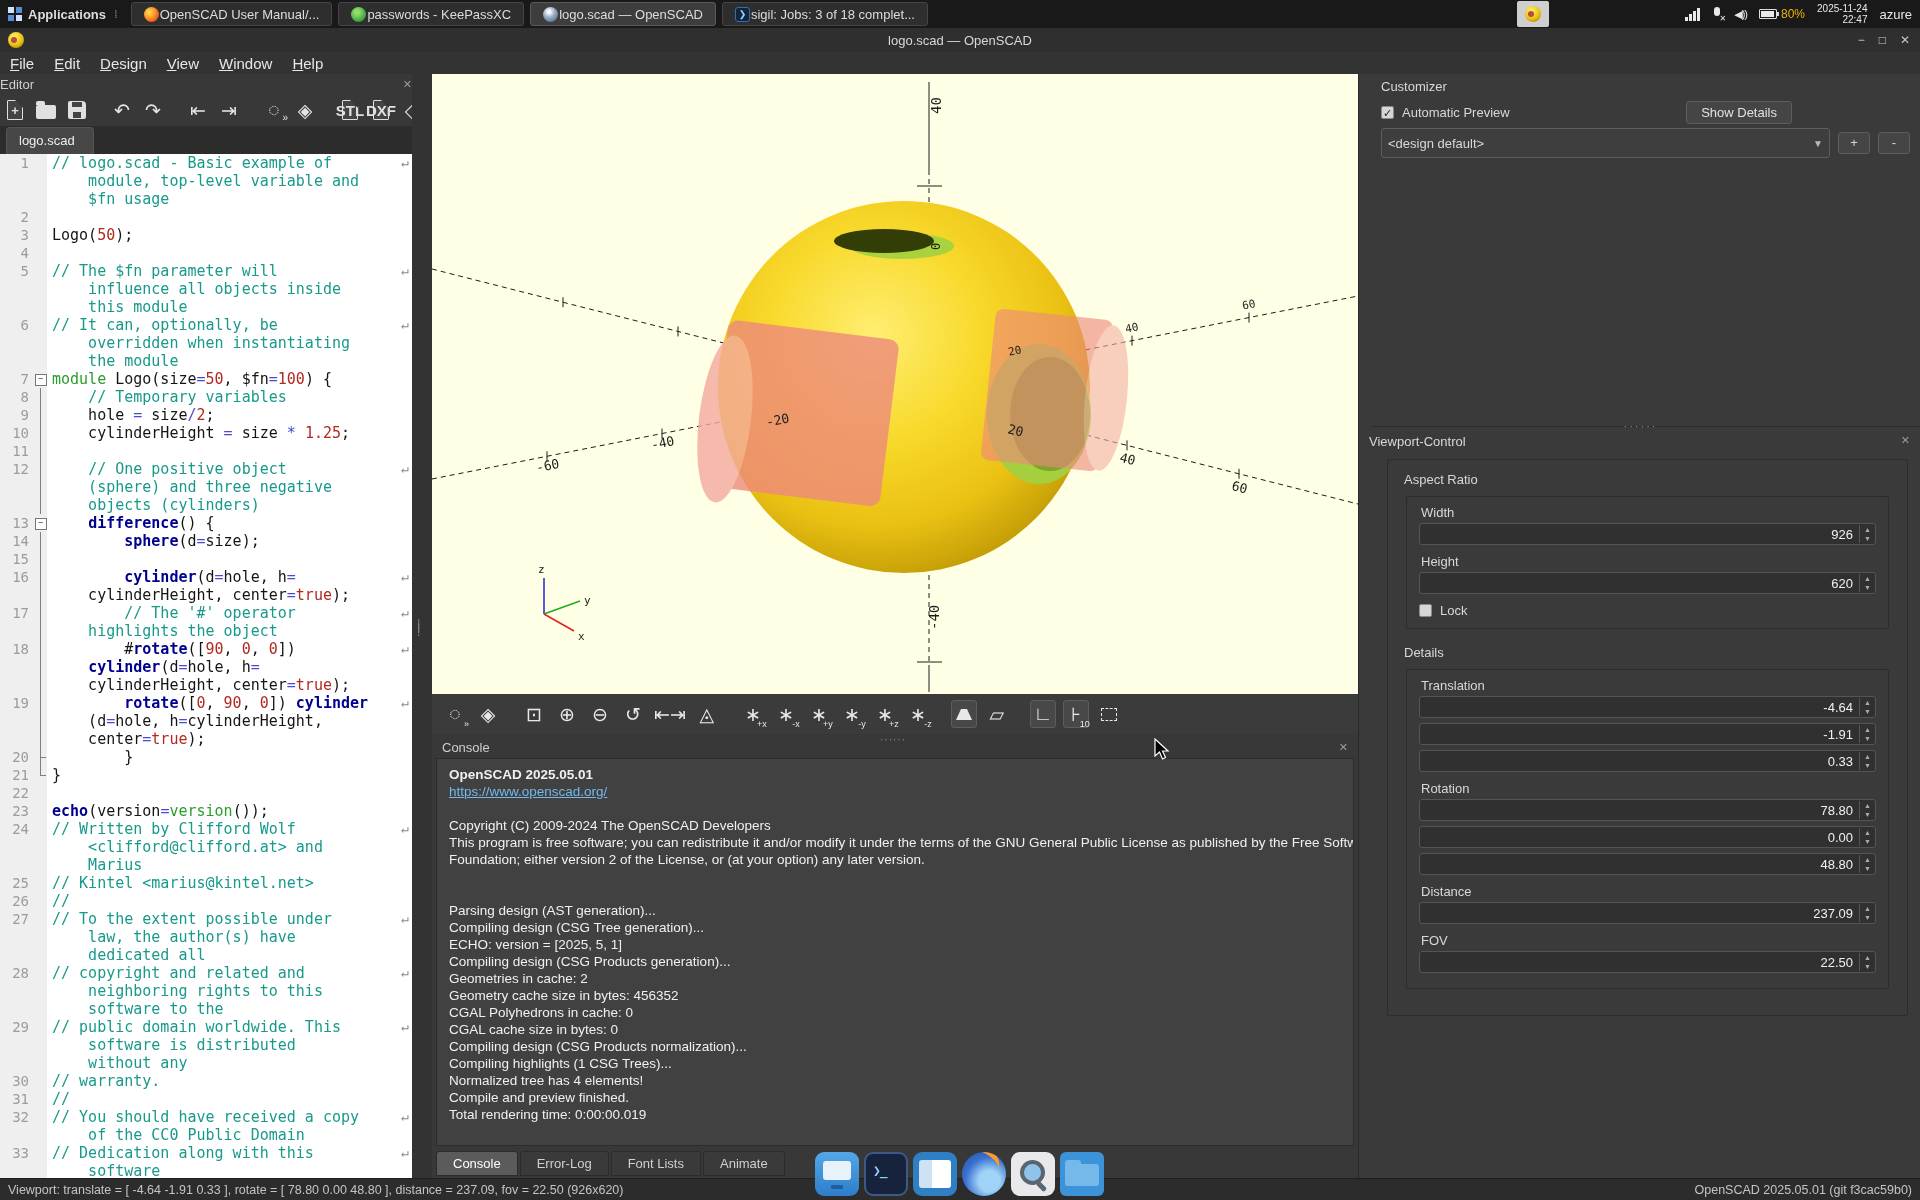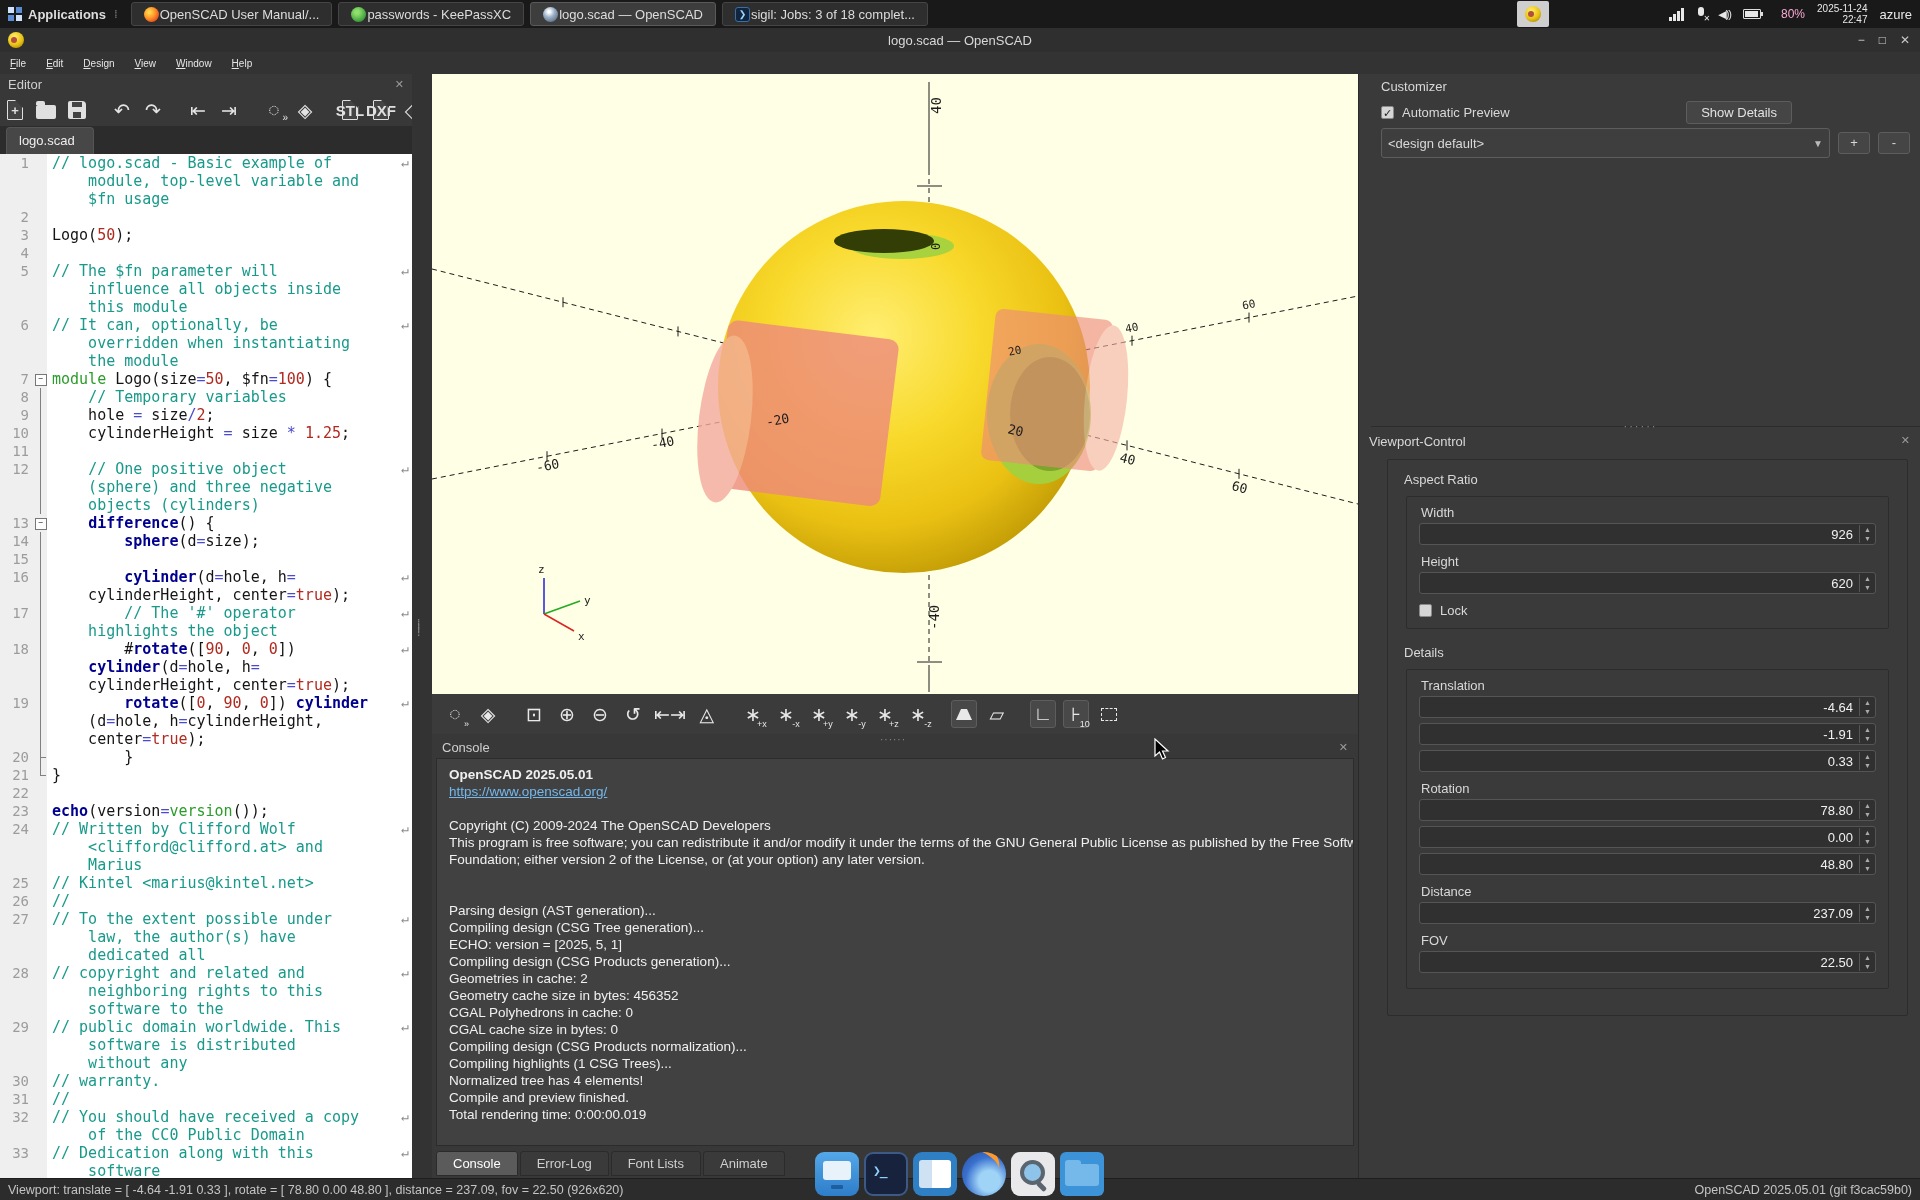--- a/index.html
+++ b/index.html
@@ -29,40 +29,40 @@
                   display:flex; align-items:center; justify-content:center; border-radius:2px; }
   .mini-scad { width:16px; height:16px; border-radius:50%;
                background:radial-gradient(circle at 40% 32%, #ffe95e 10%, #e8c112 55%, #8c6f00 100%); position:relative; }
   .mini-scad::after { content:""; position:absolute; left:3px; top:5px; width:6px; height:6px; border-radius:50%; background:#b34d3f; }
   .sig-bars { display:flex; align-items:flex-end; gap:1px; height:13px; }
   .sig-bars i { width:3px; background:#e8e8e8; }
   .mic-ico { position:relative; width:10px; height:14px; }
   .mic-ico::before { content:""; position:absolute; left:2px; top:0; width:6px; height:9px; border-radius:3px; background:#e8e8e8; }
   .mic-ico::after { content:"✕"; position:absolute; right:-4px; bottom:-2px; font-size:8px; color:#e8e8e8; }
   .spk-ico { color:#e8e8e8; font-size:11px; letter-spacing:-1px; }
-  .batt { display:flex; align-items:center; gap:20px; color:#f9a8d4; font-size:12px; }
+  .batt { display:flex; align-items:center; gap:4px; color:#eab308; font-size:12px; }
   .batt-body { width:18px; height:10px; border:1px solid #ddd; border-radius:1px; position:relative; }
   .batt-body::before { content:""; position:absolute; left:1px; top:1px; bottom:1px; width:80%; background:#e8e8e8; }
   .batt-body::after { content:""; position:absolute; right:-3px; top:2px; width:2px; height:4px; background:#ddd; }
   #tray .dt { text-align:right; font-size:10px; line-height:11px; color:#e8e8e8; }
   #tray .user { font-size:13px; color:#e8e8e8; }
 
   
   #titlebar { position:absolute; left:0; top:28px; width:1920px; height:24px; background:#2f2f2f;
               display:flex; align-items:center; color:#d8d8d8; font-size:13px; }
   #titlebar .title { position:absolute; left:0; right:0; text-align:center; }
   #win-btns { margin-left:auto; display:flex; gap:14px; padding-right:10px; color:#c8c8c8; font-size:12px; z-index:2; }
   #menubar { position:absolute; left:0; top:52px; width:1920px; height:22px; background:#333;
-             display:flex; align-items:center; color:#e6e6e6; font-size:10px; }
+             display:flex; align-items:center; color:#e6e6e6; font-size:15px; }
   #menubar span { padding:2px 10px; cursor:default; }
   #menubar u { text-decoration:underline; }
 
   
   #editor-panel { position:absolute; left:0; top:74px; width:412px; bottom:22px; background:#383838; }
-  #editor-header { height:20px; display:flex; align-items:center; color:#cfcfcf; font-size:13px; padding:0 8px; }
+  #editor-header { height:20px; display:flex; align-items:center; color:#cfcfcf; font-size:13px; padding:0 0; }
   #editor-header .x { margin-left:auto; color:#9a9a9a; font-size:11px; }
   #editor-toolbar { height:32px; display:flex; align-items:center; padding:0 4px; gap:9px; }
   .etb { min-width:22px; height:24px; display:flex; align-items:center; justify-content:center;
          color:#e4e4e4; font-size:19px; position:relative; }
   .etb.gap { margin-left:14px; }
   .etb .sub { position:absolute; right:-3px; bottom:-1px; font-size:10px; color:#e4e4e4; }
   .i-doc { width:16px; height:20px; border:1.5px solid #e0e0e0; border-radius:1px; font-size:15px; font-weight:bold;
            color:#e0e0e0; display:flex; align-items:center; justify-content:center; position:relative; background:#444; }
   .i-doc::before { content:""; position:absolute; right:-1px; top:-1px; border:4px solid #383838;
                    border-left-color:transparent; border-bottom-color:transparent; }

